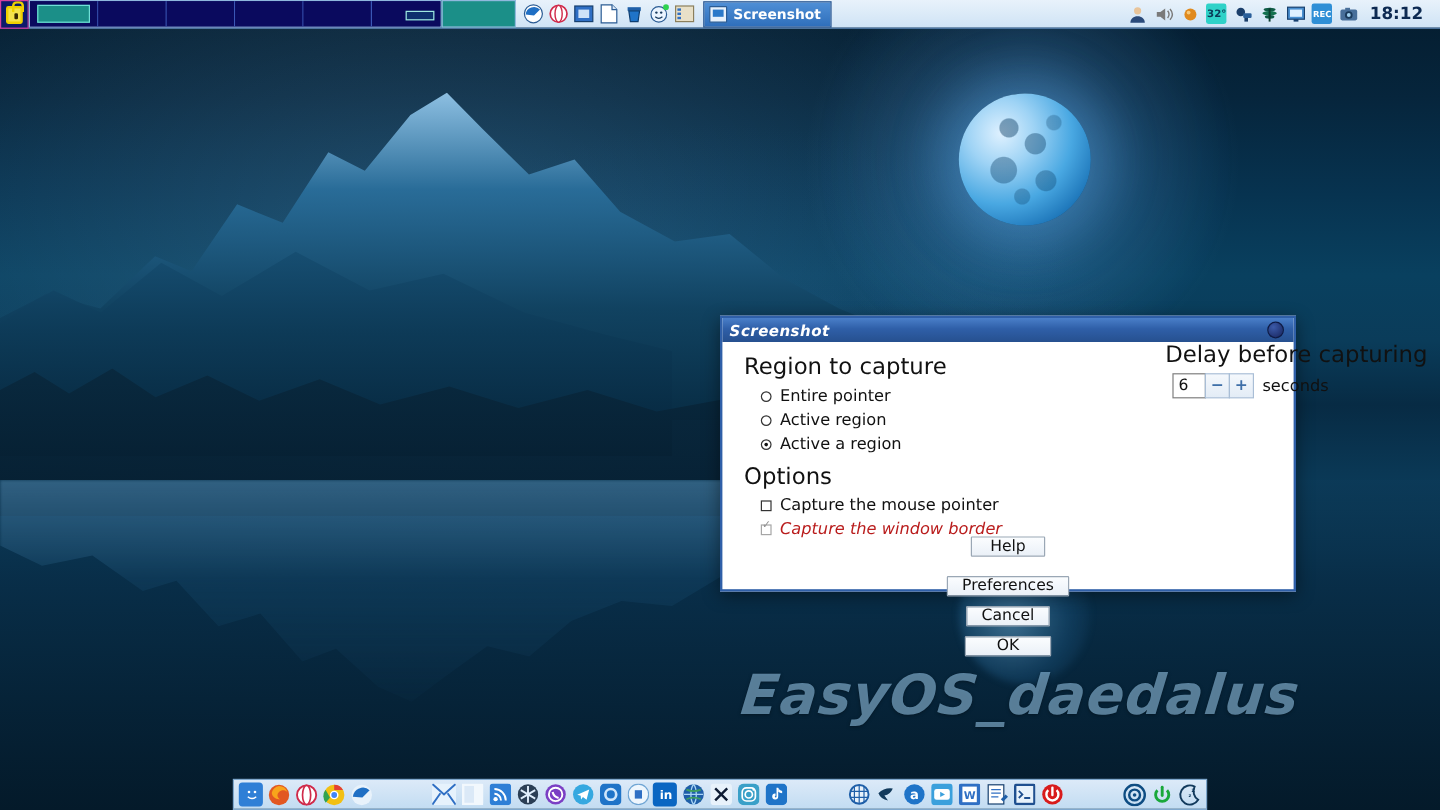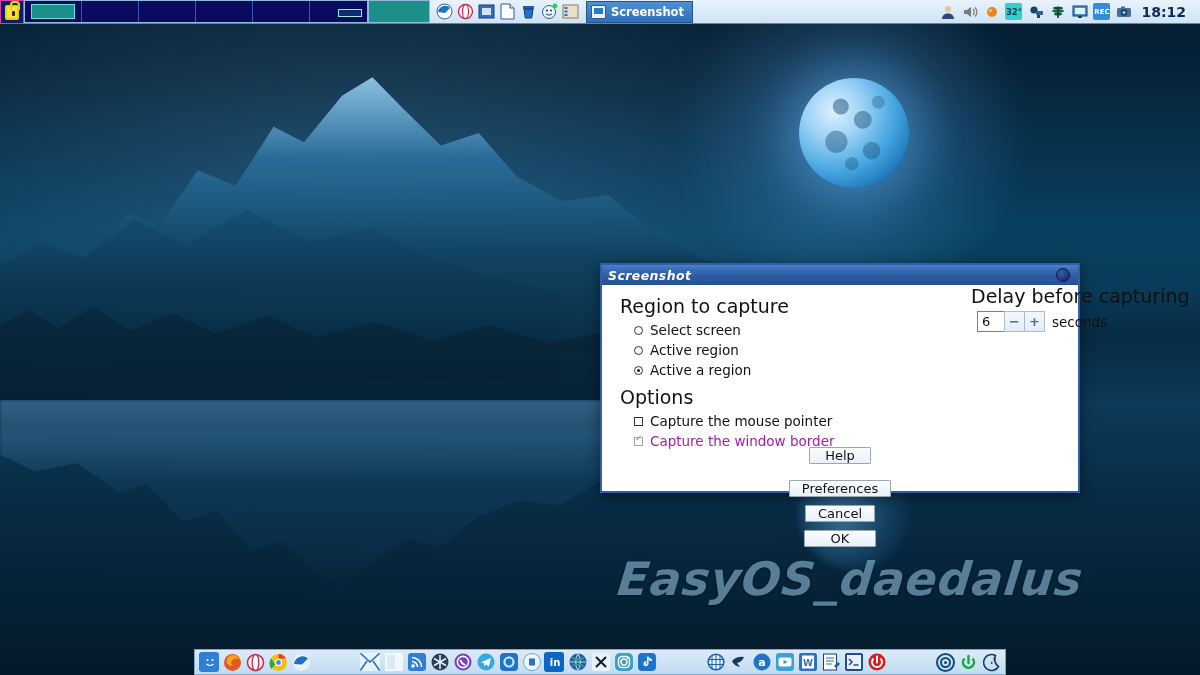--- a/index.html
+++ b/index.html
@@ -168,21 +168,21 @@
   .closecircle{
     position:absolute; right:8px; top:3px; width:14px; height:14px; border-radius:50%;
     background:radial-gradient(circle at 35% 30%, #3b5aa8, #17235c);
     border:1px solid #0f1b45;
   }
   .dlgbody{ flex:1; padding:12px 16px 0 16px; position:relative; font-size:13px; color:#111;}
   .col-left{ position:absolute; left:18px; top:10px; width:300px;}
   .col-right{ position:absolute; left:328px; top:0; width:140px;margin-left:41px;}
   .grp-title{ font-weight:400; font-size:19px; margin-bottom:3px;}
   .opt{ display:flex; align-items:center; gap:7px; padding:2px 0 2px 14px; font-size:13.5px;}
-  .opt.disabled{ color:#a21caf; }
+  .opt.disabled{ color:#b91c1c;font-style:italic; }
   .radio{ width:9px; height:9px; border:1px solid #333; border-radius:50%; background:#fff; position:relative; flex:none;}
   .radio.on::after{ content:""; position:absolute; left:2px; top:2px; width:3px; height:3px; border-radius:50%; background:#111;}
   .cbox{ width:9px; height:9px; border:1px solid #333; background:#fff; position:relative; flex:none;}
   .cbox.on::after{ content:"✓"; position:absolute; left:0px; top:-4px; font-size:9px; color:#8e8e8e; line-height:9px;}
   .cbox.dis{ border-color:#a6a6a6; }
   .spinrow{ display:flex; align-items:center; gap:0; margin-top:4px; padding-left:6px;}
   .spin-field{
     width:28px; height:21px; border:1px solid #7f7f7f; background:#fff;
     font-size:13px; display:flex; align-items:center; padding-left:4px; color:#111;
   }
@@ -573,21 +573,21 @@
       <span class="closecircle"></span>
     </div>
 
     <div class="dlgbody">
 
       <div class="col-left">
         <div class="grp-title">Region to capture</div>
 
         <div class="opt">
           <span class="radio"></span>
-          <span>Select screen</span>
+          <span>Entire pointer</span>
         </div>
         <div class="opt">
           <span class="radio"></span>
           <span>Active region</span>
         </div>
         <div class="opt">
           <span class="radio on"></span>
           <span>Active a region</span>
         </div>
 

